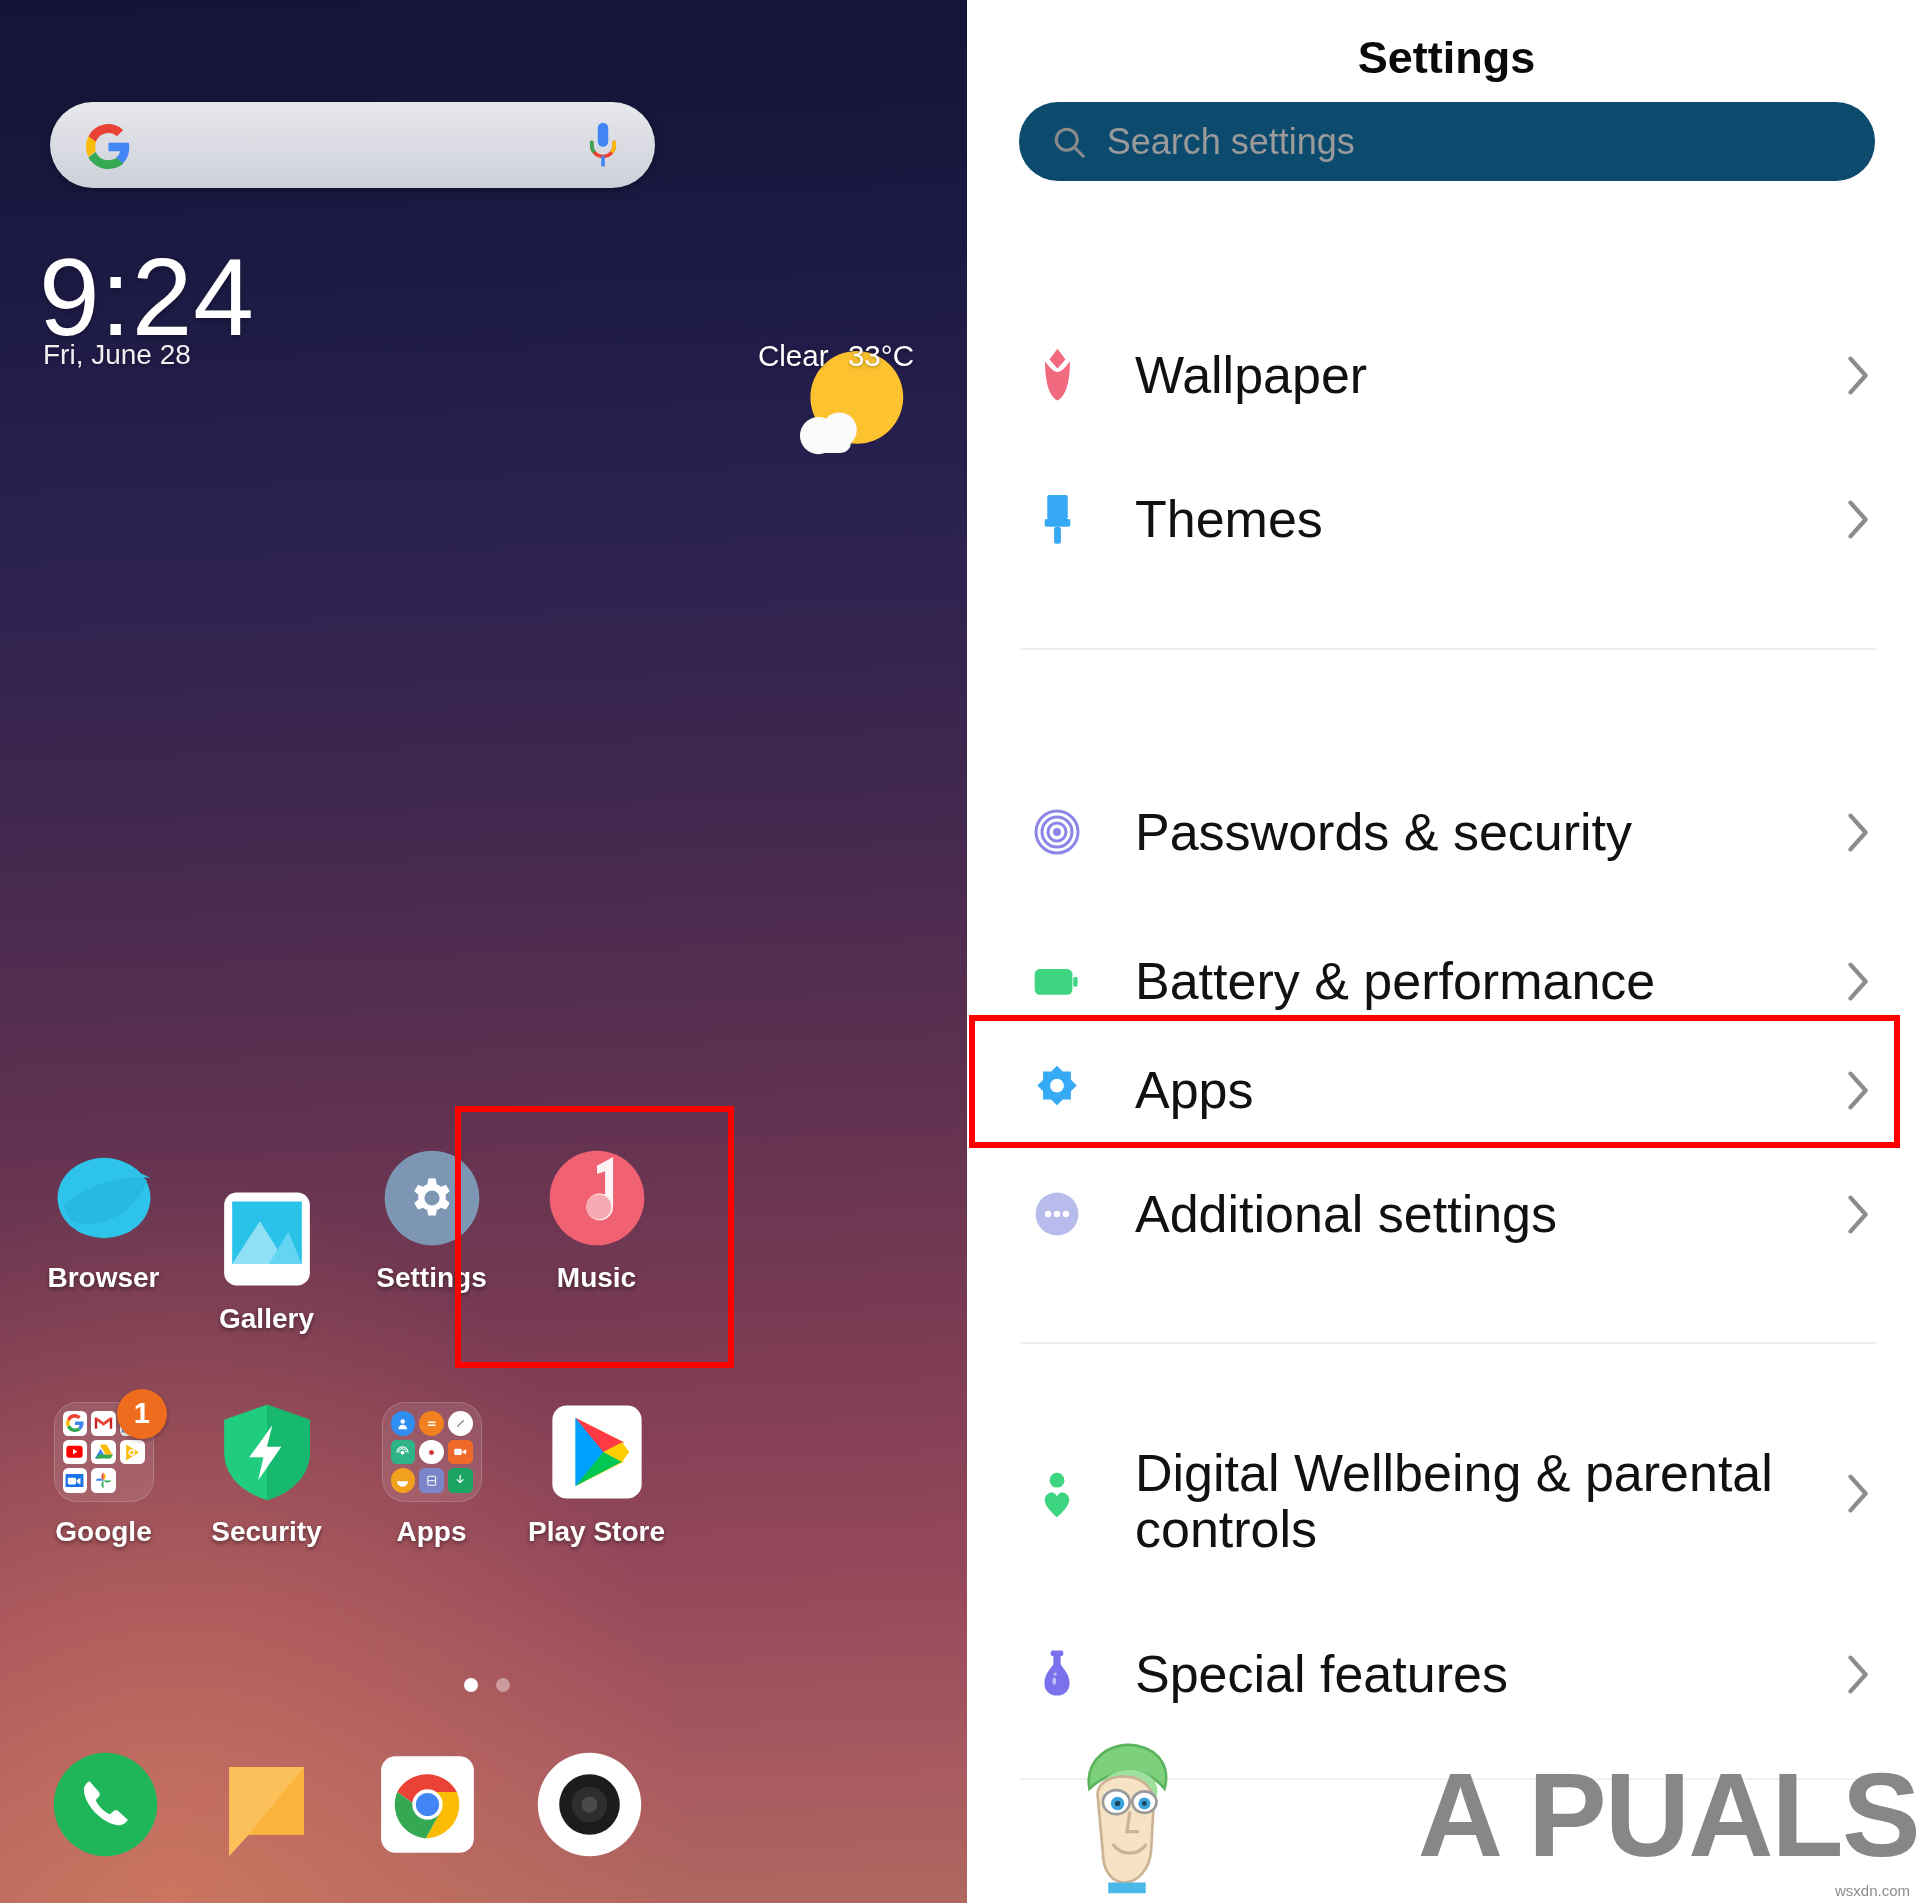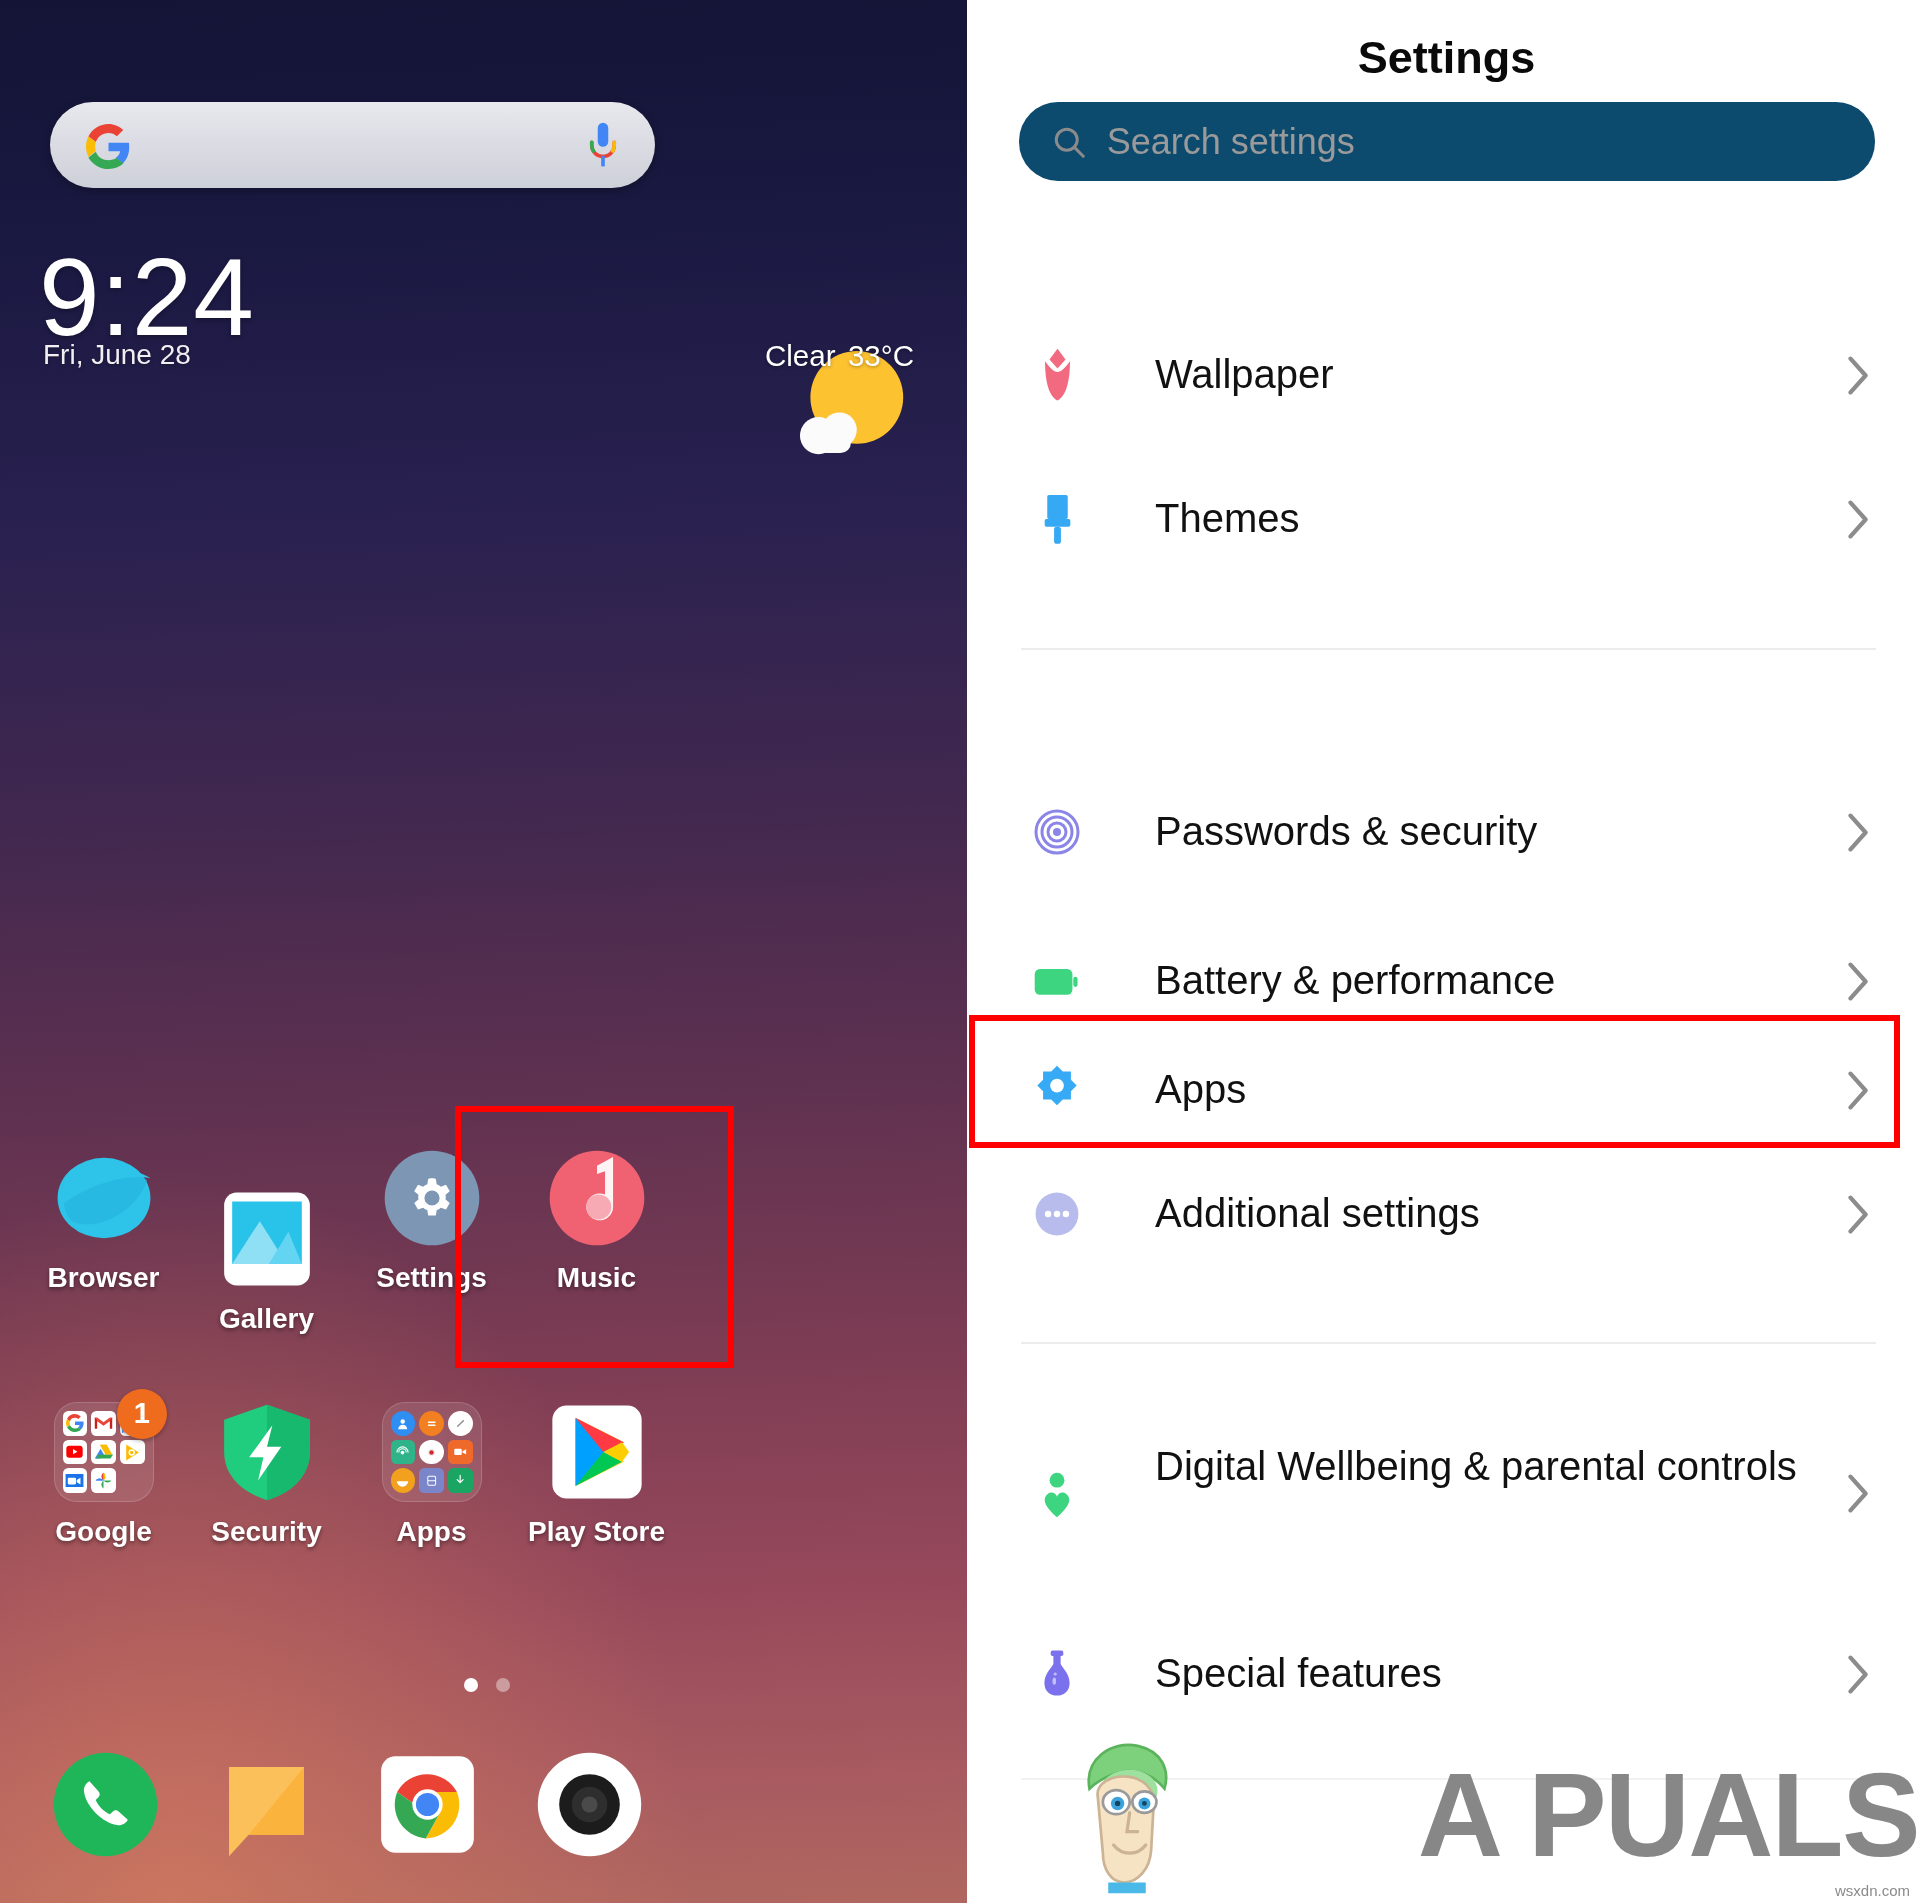--- a/index.html
+++ b/index.html
@@ -42,21 +42,21 @@
            letter-spacing:0.9px; text-shadow:0 1.8px 5.4px rgba(0,0,0,.30);
            font-family:"Liberation Sans", sans-serif; }
   #date  { position:absolute; left:43px; top:339px; color:#f2eef2;
            font-size:28px; font-weight:400; text-shadow:0 0.9px 3.6px rgba(0,0,0,.35); }
 
   
   #weather-icon { position:absolute; left:793px; top:344px; width:116px; height:116px; }
   #weather-text { position:absolute; left:502px; top:339px; width:412px;
                   text-align:right; color:#fff; font-size:29.6px;
                   text-shadow:0 0.9px 3.6px rgba(0,0,0,.35); }
-  #weather-text .t { margin-left:4px;text-align:right; }
+  #weather-text .t { margin-left:11px;text-align:right; }
 
   
   .appcell { position:absolute; width:161px; text-align:center; }
   .appicon { width:100px; height:100px; margin:0 auto; position:relative; }
   .applabel { margin-top:14.3px; color:#ffffff; font-size:28px; font-weight:700;
               text-shadow:0 1.8px 4.5px rgba(0,0,0,.45);
               white-space:nowrap; }
 
   
   .folder { width:100px; height:100px; margin:0 auto; position:relative;
@@ -88,22 +88,22 @@
   #set-search { position:absolute; left:52px; top:102px; width:856px; height:79px;
                 background:#0c4a6e; border-radius:39px; display:flex;
                 align-items:center; padding-left:32px; }
   #set-search .sicon { width:36px; height:36px; flex:0 0 36px; margin-right:19.7px; }
   #set-search .splaceholder { color:#9a9a9a; font-size:36px; }
 
   .srow { position:absolute; left:0; width:959px; height:106px;
           display:flex; align-items:center; }
   .srow .sicon-wrap { position:absolute; left:54px; width:72px; height:72px;
                       display:flex; align-items:center; justify-content:center; }
-  .srow .slabel { position:absolute; left:188px; width:627px;
-                  font-size:40px; color:#111; line-height:1.08; }
+  .srow .slabel { position:absolute; left:168px; width:627px;
+                  font-size:52px; color:#111; line-height:1.08; }
   .srow .chev { position:absolute; right:56px; width:23px; height:39px; }
 
   .divider { position:absolute; left:54px; width:855px; height:1.8px;
              background:#ececec; }
 
   
   #wm { position:absolute; right:7.2px; bottom:12.5px; height:152px;
         display:flex; align-items:center; }
   #wm .wmtext { font-size:118px; font-weight:700; color:#7d7d7d;
                 letter-spacing:-1.8px; opacity:.92; font-family:Liberation Sans, sans-serif; }

